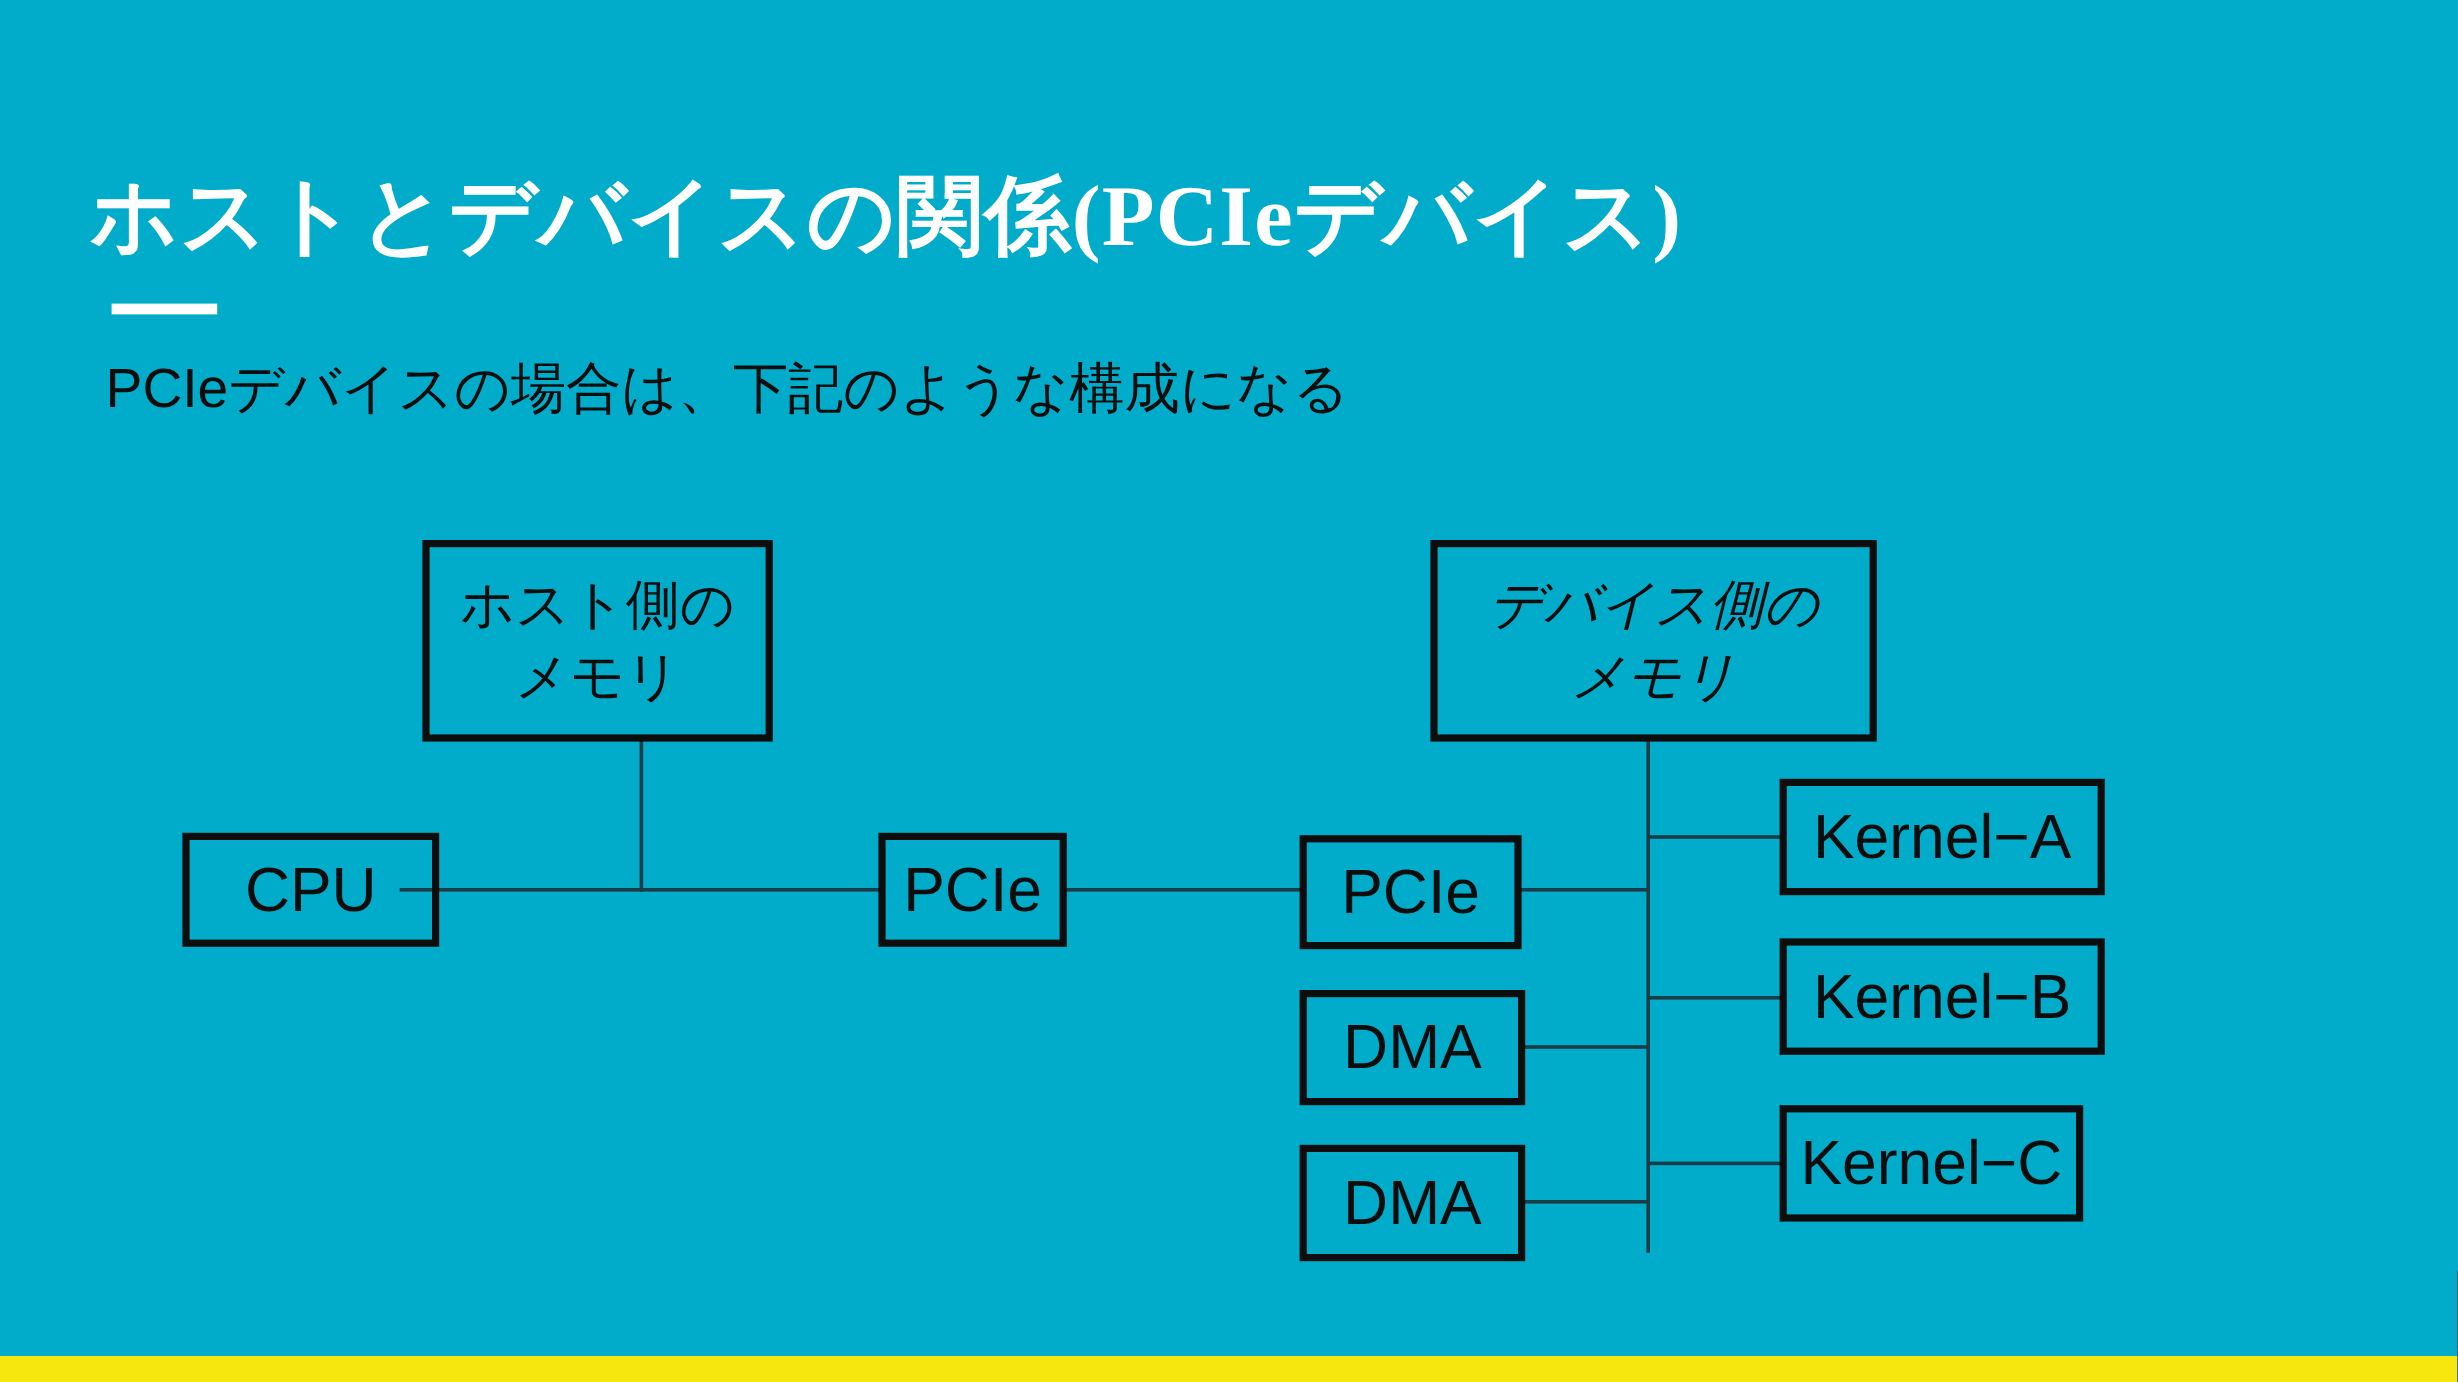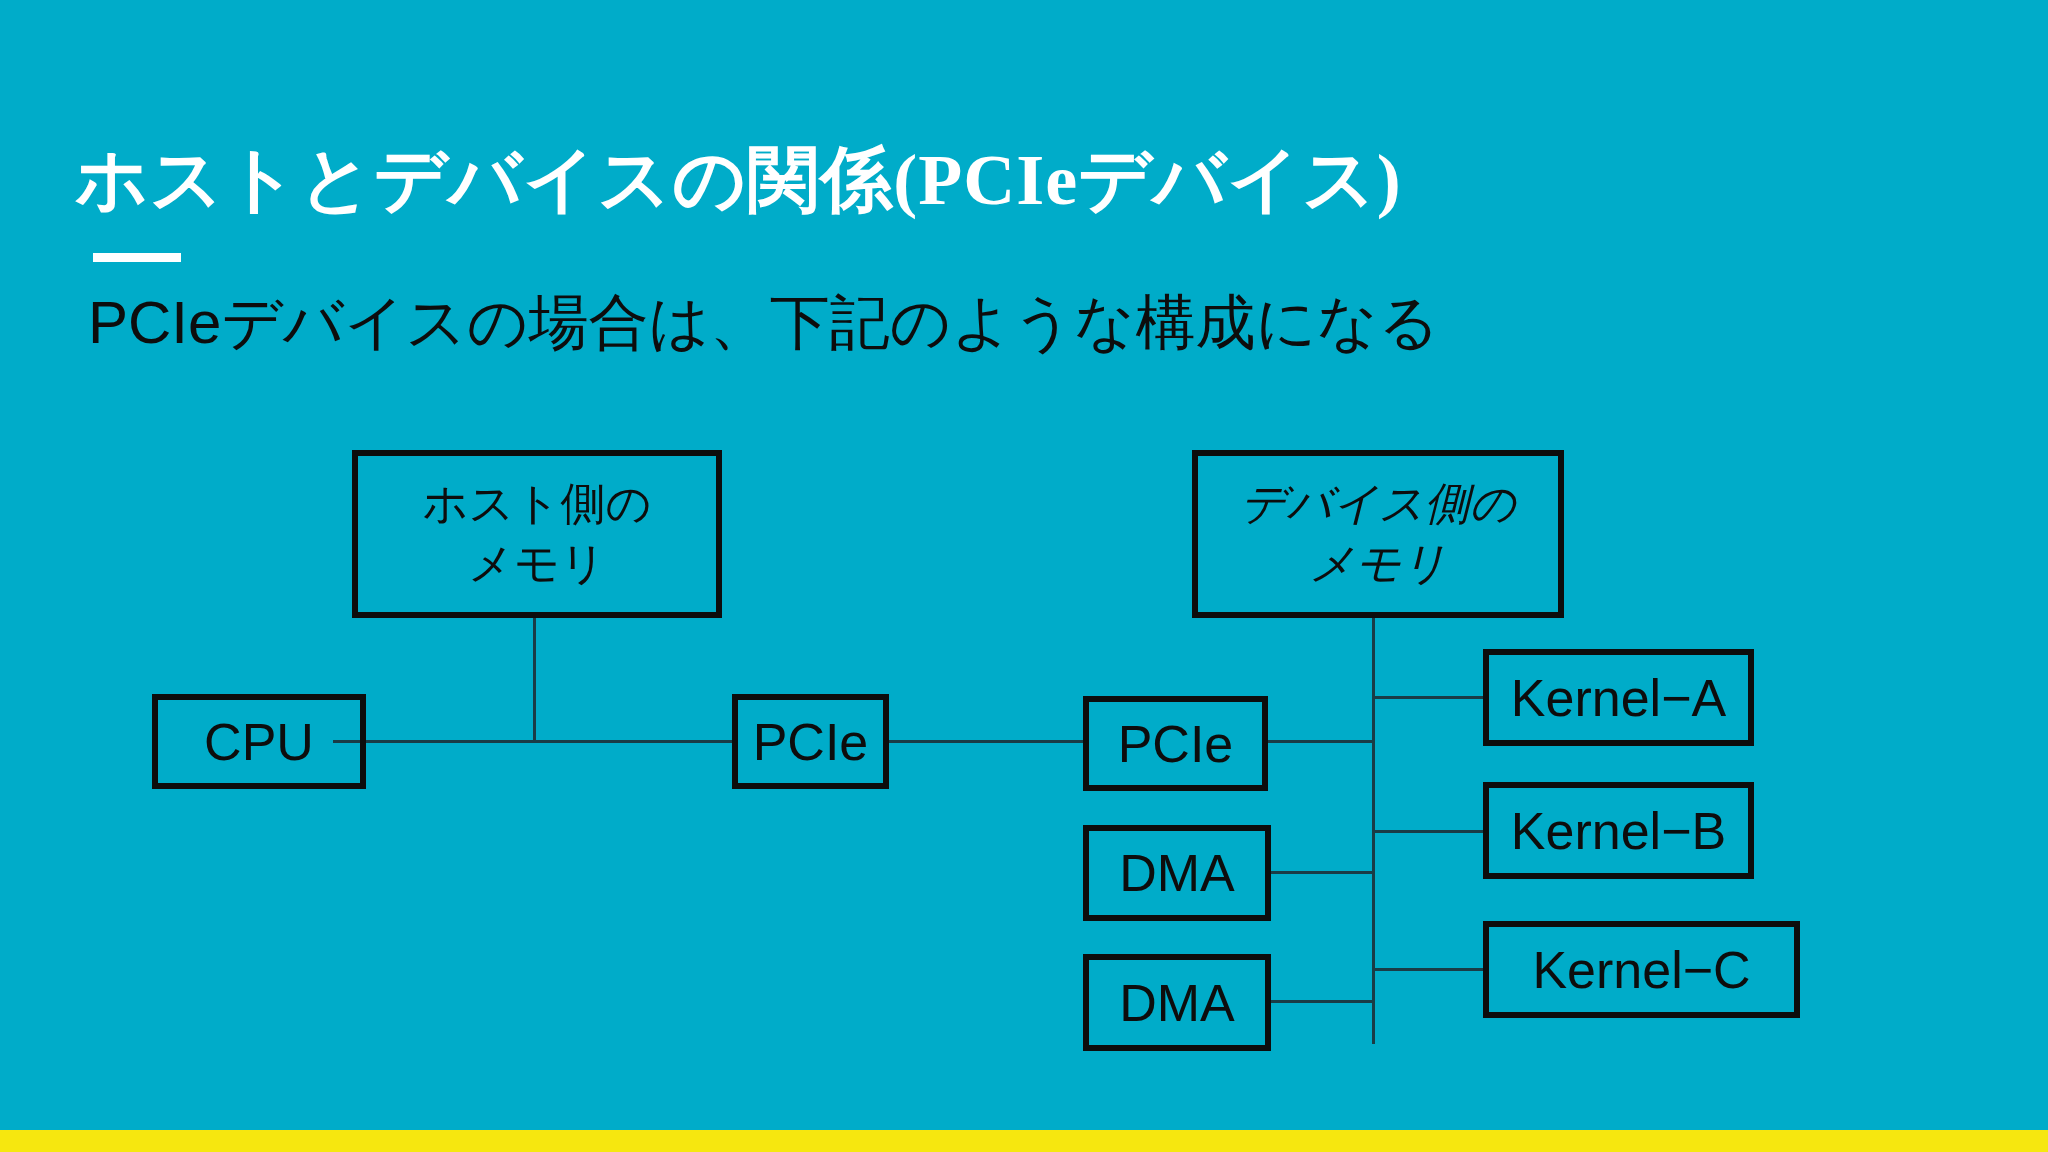--- a/index.html
+++ b/index.html
@@ -32,50 +32,50 @@
     left: 93px;
     top: 253px;
     width: 88px;
     height: 9px;
   }
   .slide-subtitle {
     position: absolute;
     left: 88px;
     top: 293px;
     width: 1700px;
-    font-size: 60px;
+    font-size: 46px;
     line-height: 60px;
     white-space: nowrap;
   }
   
   .node {
     position: absolute;
     box-sizing: border-box;
     border: 6px solid #0d0d0d;
     display: flex;
     flex-direction: column;
     align-items: center;
     justify-content: center;
     text-align: center;
     font-size: 52px;
     line-height: 58px;
     color: #0d0d0d;
   }
   .node.memory { font-size: 45px; line-height: 60px; }
 
-  #node-host-memory   { left: 352px;  top: 450px; width: 370px; height: 168px; text-align: center; }
+  #node-host-memory   { left: 352px;  top: 450px; width: 292px; height: 168px; text-align: center; }
   #node-device-memory { left: 1192px; top: 450px; width: 372px; height: 168px; }
   #node-cpu           { left: 152px;  top: 694px; width: 214px; height: 95px; }
   #node-pcie-host     { left: 732px;  top: 694px; width: 157px; height: 95px; }
   #node-pcie-device   { left: 1083px; top: 696px; width: 185px; height: 95px; }
   #node-dma-top       { left: 1083px; top: 825px; width: 188px; height: 96px; }
   #node-dma-bottom    { left: 1083px; top: 954px; width: 188px; height: 97px; }
   #node-kernel-a      { left: 1483px; top: 649px; width: 271px; height: 97px; }
   #node-kernel-b      { left: 1483px; top: 782px; width: 271px; height: 97px; }
-  #node-kernel-c      { left: 1483px; top: 921px; width: 317px; height: 97px; align-items: center; }
+  #node-kernel-c      { left: 1483px; top: 921px; width: 253px; height: 97px; align-items: center; }
 
   
   .line {
     position: absolute;
     background: #1a3c46;
   }
   .h-line { height: 3px; }
   .v-line { width: 3px; }
 
   #line-hostmem-bus   { left: 533px;  top: 617px;  height: 126px; }

